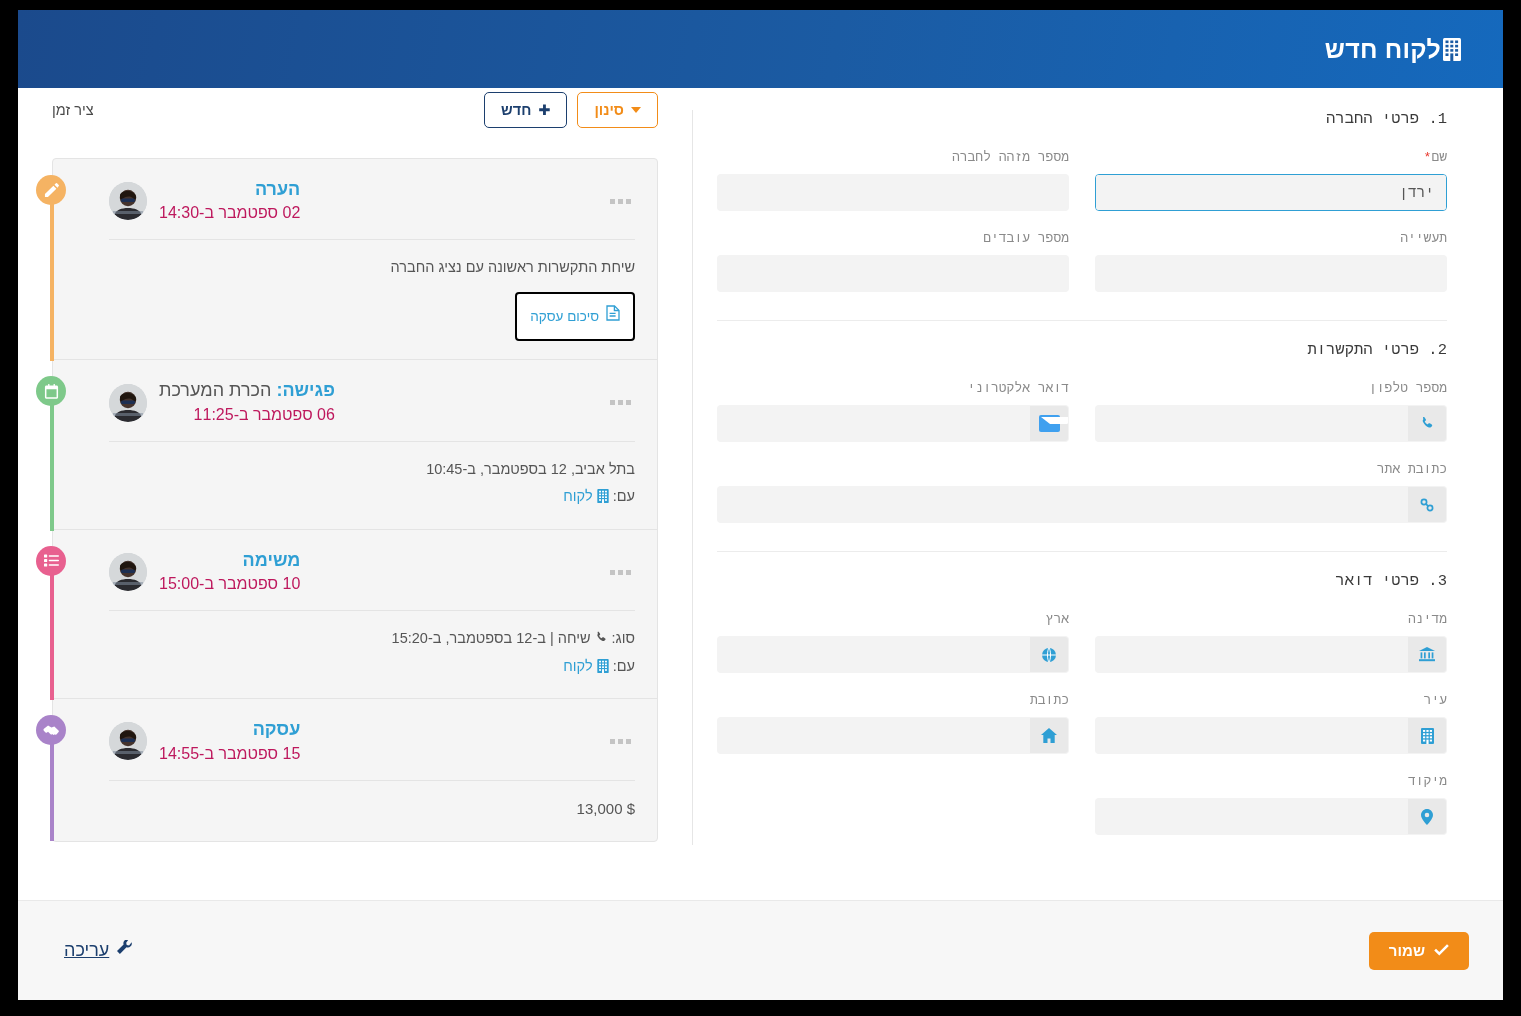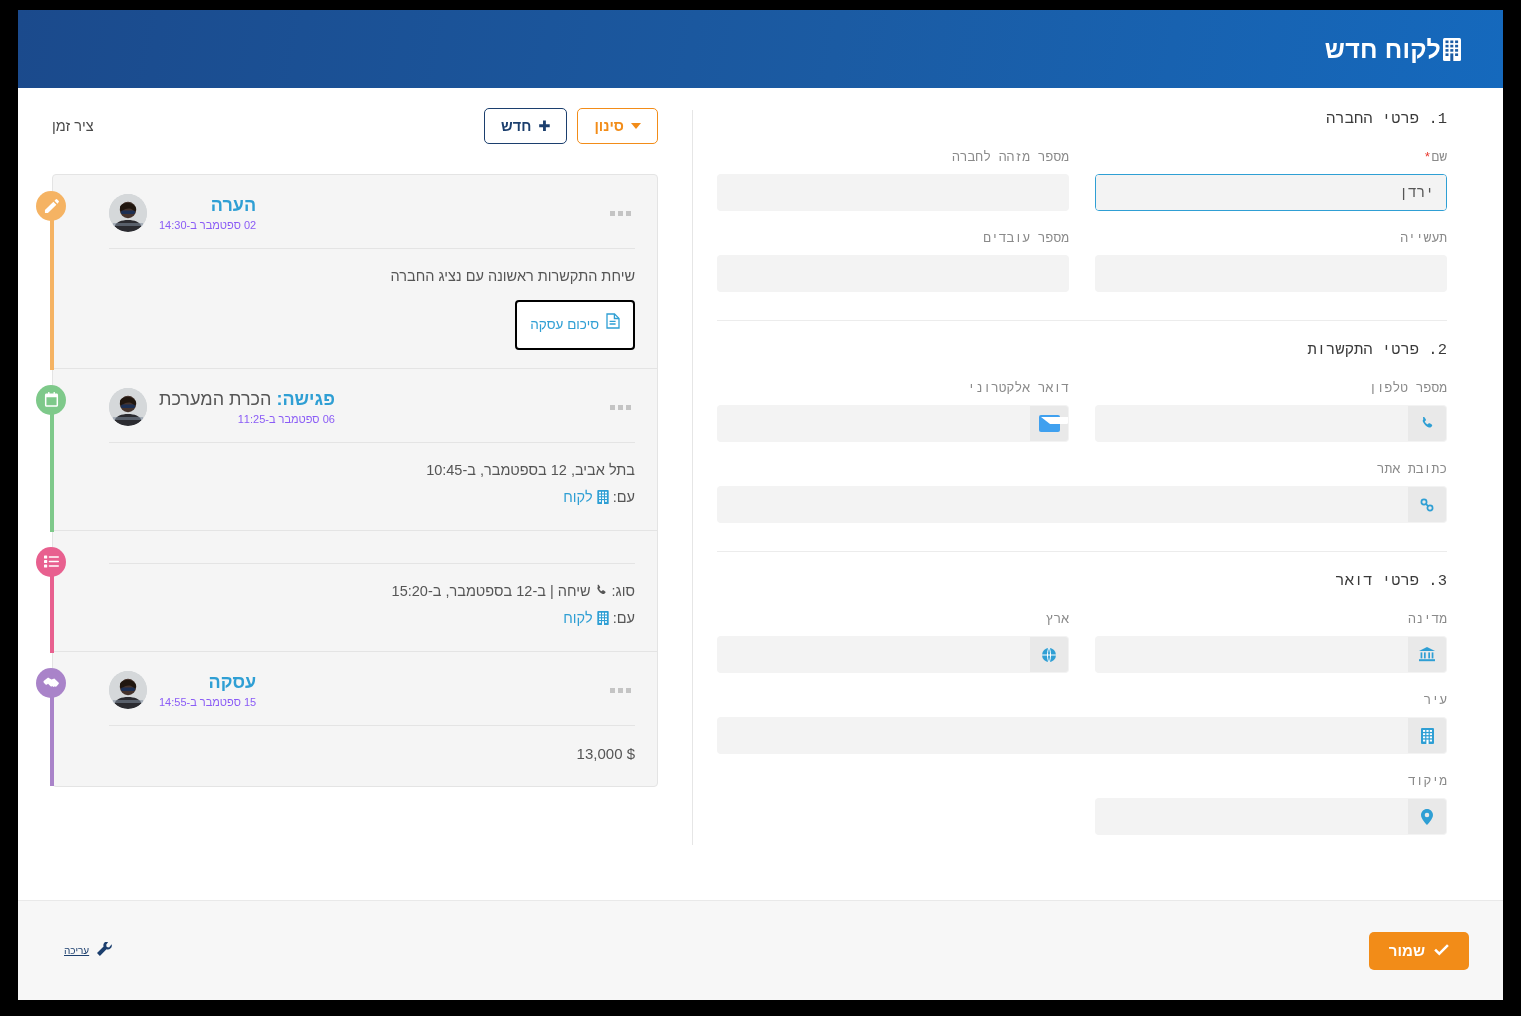--- a/index.html
+++ b/index.html
@@ -48,21 +48,21 @@
   .divider-v {
     width: 1px;
     background: #e6e6e6;
     margin: 22px 0 100px 0;
     order: 2;
     align-self: stretch;
     height: 735px;
   }
   .col-timeline {
     flex: 1;
-    padding: 20px 34px 0 34px;
+    padding: 4px 34px 0 34px;
     order: 3;
   }
   
   .section-title {
     font-size: 15.5px;
     color: #3a3a3a;
     margin: 0 0 22px 0;
     text-align: right;
   }
   .hr-sec {
@@ -210,22 +210,22 @@
   }
   .tl-texts { text-align: right; }
   .tl-type {
     font-size: 18px;
     font-weight: bold;
     color: #2f9fd4;
     line-height: 1.35;
   }
   .tl-type .sub { font-weight: normal; color: #555; }
   .tl-date {
-    font-size: 11px;
-    color: #8b5cf6;
+    font-size: 16px;
+    color: #be185d;
     line-height: 1.5;
   }
   .tl-dots {
     display: inline-flex; gap: 3px;
     cursor: pointer;
     padding: 4px;
   }
   .tl-dots i {
     width: 5px; height: 5px;
     background: #c4c4c4;
@@ -274,21 +274,21 @@
     padding: 0 20px;
     border-radius: 5px;
     font-size: 15px;
     font-weight: bold;
     display: inline-flex; align-items: center; gap: 9px;
     cursor: pointer;
     font-family: inherit;
   }
   .btn-edit {
     color: #1c3f6e;
-    font-size: 10px;
+    font-size: 18px;
     text-decoration: underline;
     display: inline-flex; align-items: center; gap: 8px;
     cursor: pointer;
   }
 </style>
 </head>
 <body>
 
 <div class="page">
 
@@ -447,20 +447,31 @@
                       <rect x="8.8" y="8.4" width="2.2" height="1.9"></rect>
                   <rect x="2" y="11.6" width="2.2" height="1.9"></rect>
                       <rect x="8.8" y="11.6" width="2.2" height="1.9"></rect>
                       <rect x="5.4" y="11.6" width="2.2" height="4.4"></rect>
                     </g>
                 </svg>
               </span>
               <input class="input-box" value="" style="">
             </div>
           </div>
+          <div class="field">
+            <div class="field-label">כתובת</div>
+            <div class="input-wrap">
+              <span class="input-addon">
+                <svg width="16" height="15" viewBox="0 0 16 15" fill="#2f9fd4">
+                    <path d="M8 0L0 7h2.3v8h4.2v-4.6h3V15h4.2V7H16z"></path>
+                  </svg>
+              </span>
+              <input class="input-box" value="" style="">
+            </div>
+          </div>
         </div>
         <div class="row">
           <div class="field half">
             <div class="field-label">מיקוד</div>
             <div class="input-wrap">
               <span class="input-addon">
                 <svg width="12" height="16" viewBox="0 0 12 16" fill="#2f9fd4">
                     <path d="M6 0C2.7 0 0 2.7 0 6c0 4.2 6 10 6 10s6-5.8 6-10c0-3.3-2.7-6-6-6zm0 8.3A2.3 2.3 0 1 1 6 3.7a2.3 2.3 0 0 1 0 4.6z"></path>
                   </svg>
               </span>
@@ -602,20 +613,43 @@
           <span class="tl-dot" style="background:#e8608f">
             <svg width="15" height="15" viewBox="0 0 16 16" fill="#fff">
                 <rect x="0" y="1.5" width="3.4" height="3.4" rx=".7"></rect>
                 <rect x="0" y="6.3" width="3.4" height="3.4" rx=".7"></rect>
                 <rect x="0" y="11.1" width="3.4" height="3.4" rx=".7"></rect>
                 <rect x="5" y="2.4" width="11" height="1.7" rx=".8"></rect>
                 <rect x="5" y="7.2" width="11" height="1.7" rx=".8"></rect>
                 <rect x="5" y="12" width="11" height="1.7" rx=".8"></rect>
               </svg>
           </span>
+          <div class="tl-row1">
+            <div class="tl-meta">
+              <span class="avatar">
+                <svg width="38" height="38" viewBox="0 0 38 38">
+                  <circle cx="19" cy="19" r="19" fill="#d5d8da"></circle>
+                  <path d="M19 38a19 19 0 0 1-13.4-5.6C7 28 12.6 26 19 26s12 2 13.4 6.4A19 19 0 0 1 19 38z" fill="#2b2b30"></path>
+                  <circle cx="19" cy="16" r="8.2" fill="#45332c"></circle>
+                  <path d="M11 13c1.5-5 13.5-6 16 1 .5 1.4 0 3-1 3.5-1 .5-1.5-1-2.5-1.8-3-2.4-8-1-10.5 1.5-1 1-2.5.4-2-4.2z" fill="#20160f"></path>
+                  <rect x="12" y="16.5" width="14" height="3.6" rx="1.6" fill="#1d2f52"></rect>
+                  <rect x="4" y="29" width="30" height="3" fill="#7f8d9c" opacity=".55"></rect>
+                </svg>
+              </span>
+              <span class="tl-texts">
+                <span class="tl-type">משימה</span>
+                <span class="tl-date" style="display:block">10 ספטמבר ב-15:00</span>
+              </span>
+            </div>
+            <span class="tl-dots">
+                <i></i>
+                <i></i>
+                <i></i>
+              </span>
+          </div>
           <div class="tl-sep"></div>
           <div class="tl-body">
             <div>
               <span>סוג:</span>
               <span>
                 <svg width="13" height="13" viewBox="0 0 16 16" fill="#555" style="vertical-align:-1px">
                     <path d="M3.2 1.3c.5-.5 1.3-.4 1.7.2l1.3 2c.3.5.2 1.1-.2 1.5l-.7.6c-.2.2-.2.4-.1.6.5 1 1.6 2.1 2.6 2.6.2.1.4.1.6-.1l.6-.7c.4-.4 1-.5 1.5-.2l2 1.3c.6.4.7 1.2.2 1.7l-.9.9c-.6.6-1.5.8-2.3.5C7 11.3 4.7 9 3.1 6 2.7 5.2 2.9 4.3 3.5 3.7z"></path>
                   </svg>
               </span>
               <span>שיחה | ב-12 בספטמבר, ב-15:20</span>

